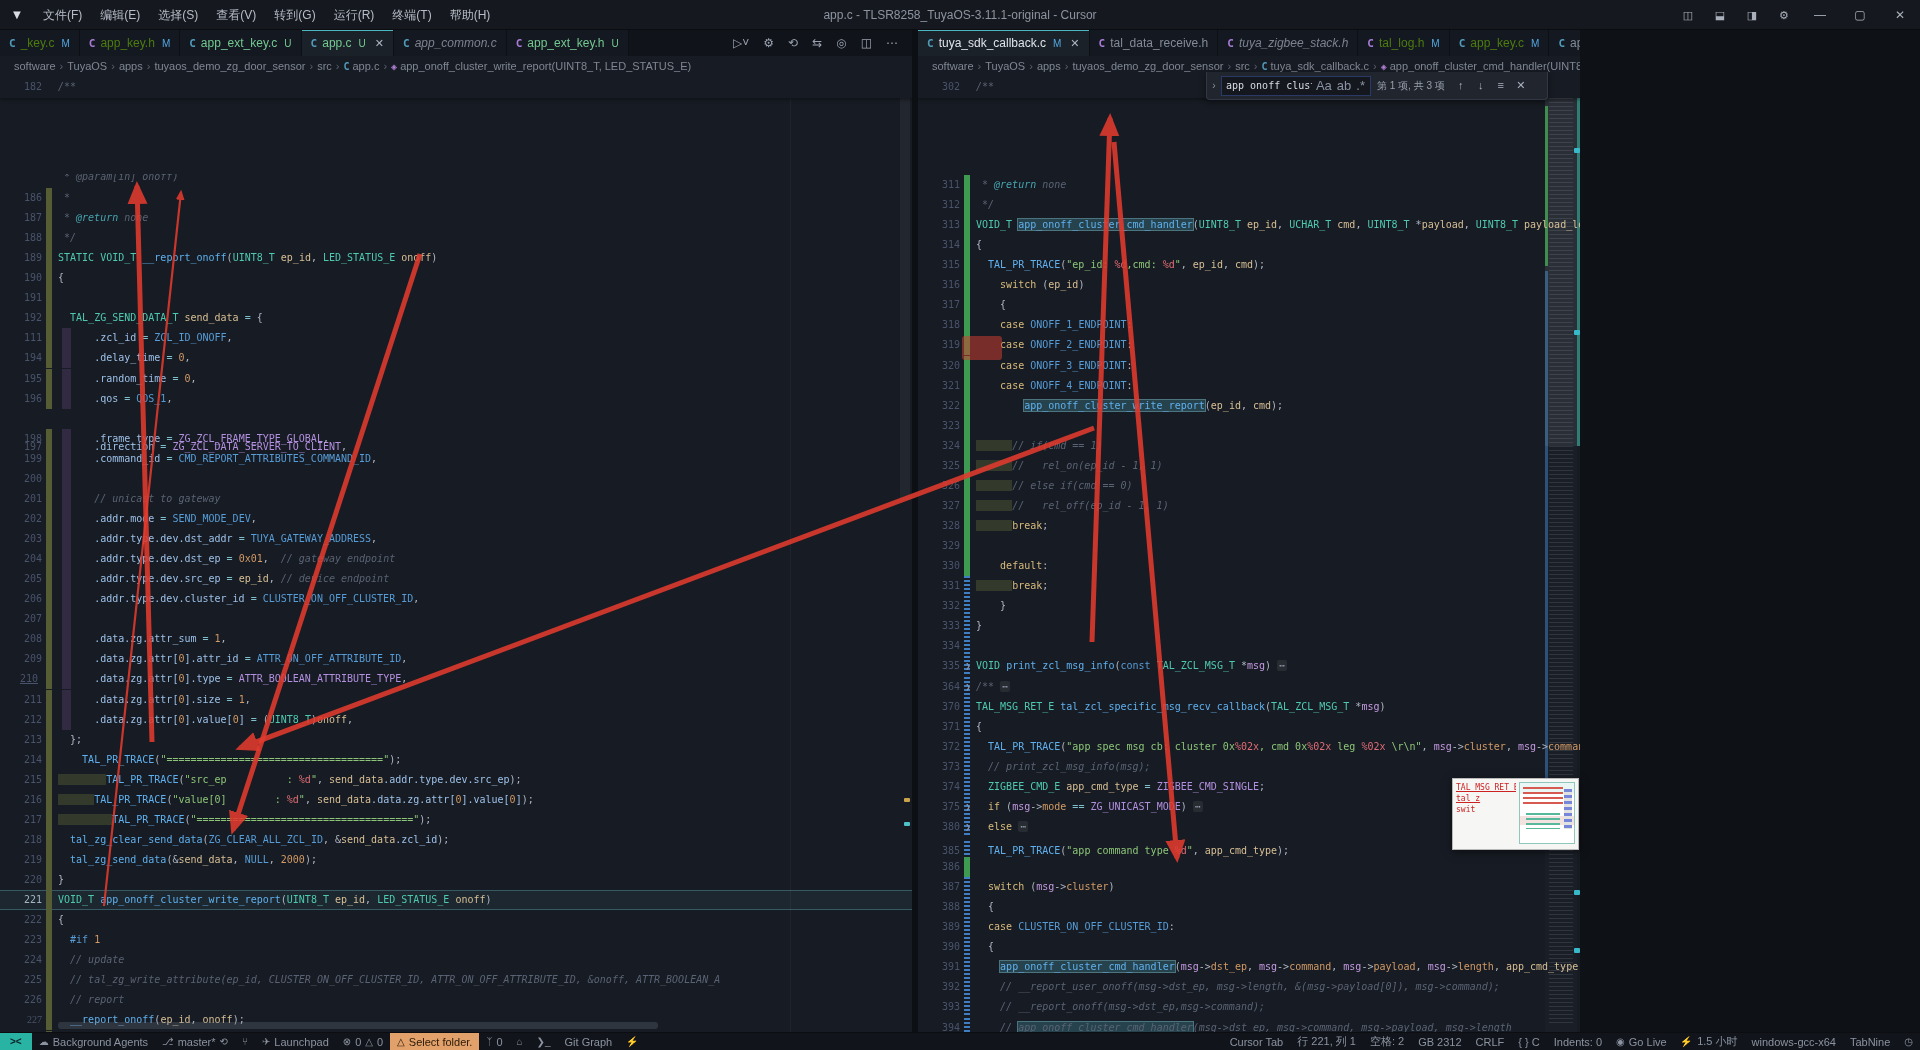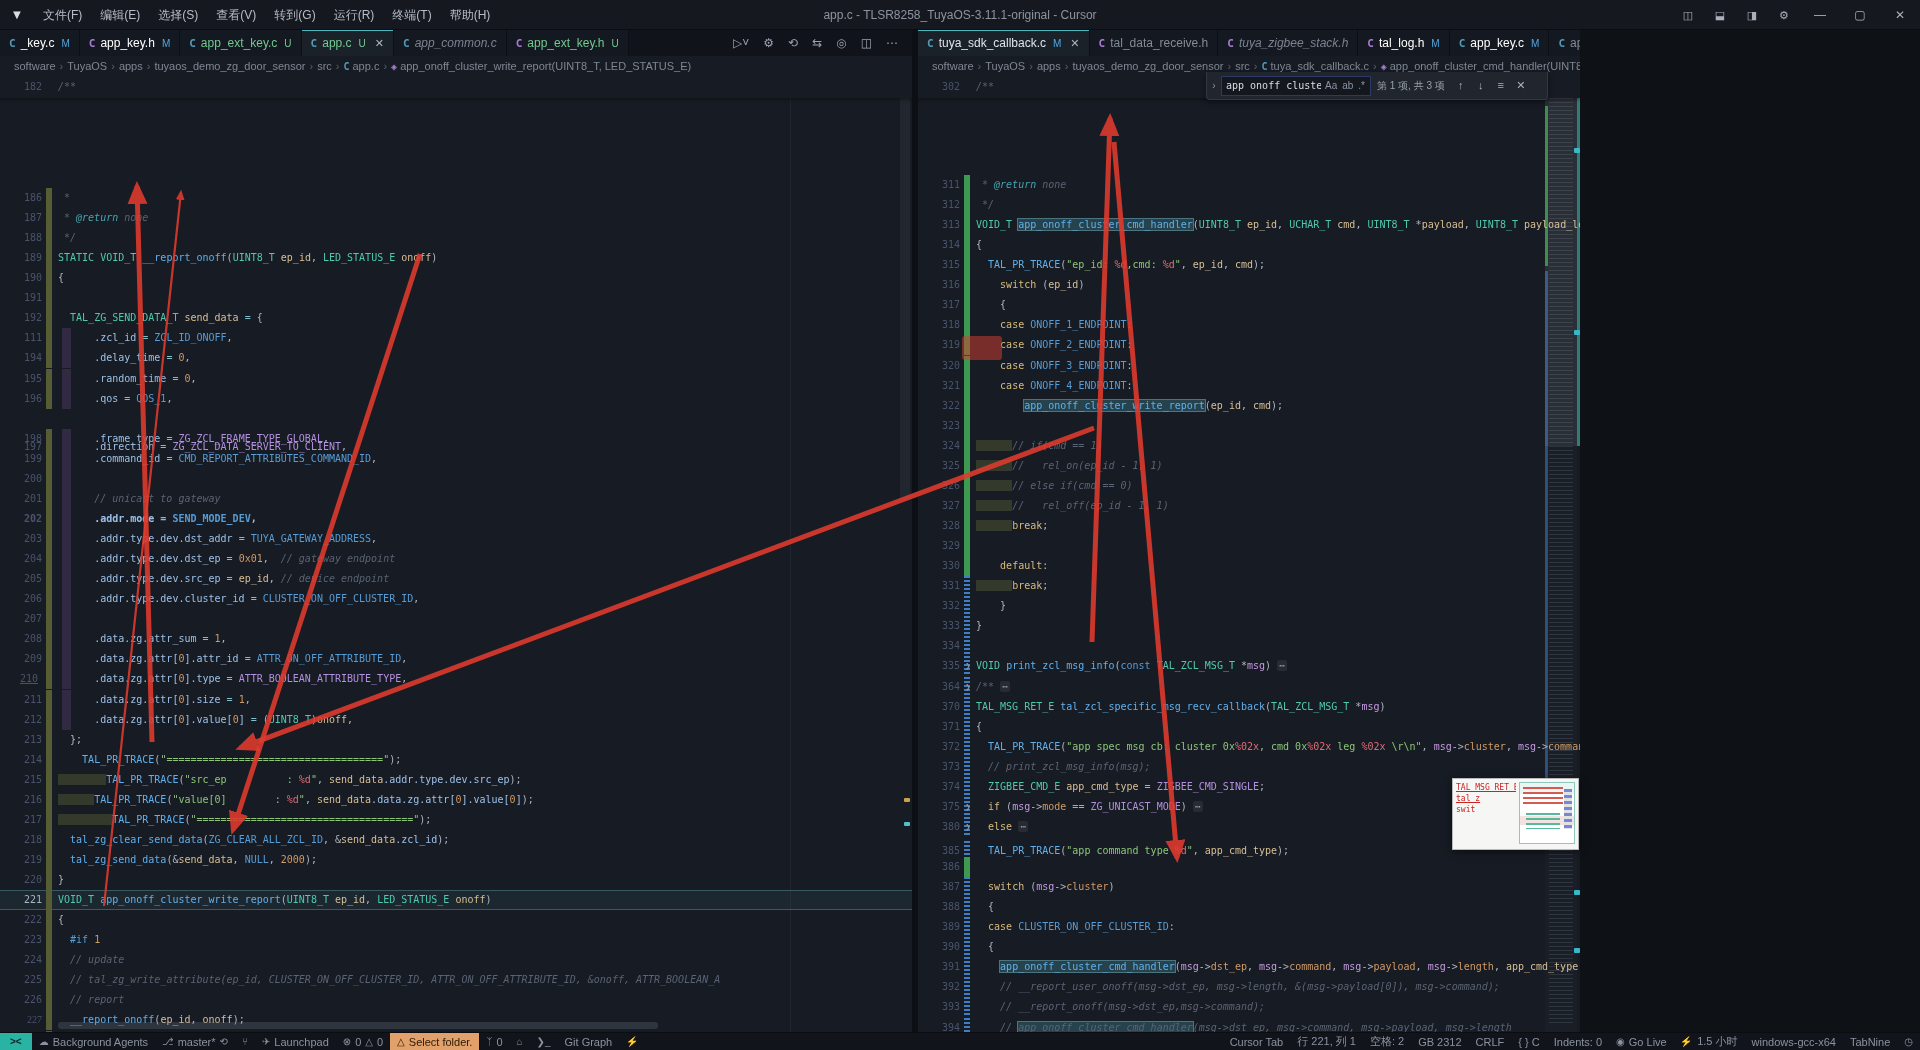--- a/index.html
+++ b/index.html
@@ -20,21 +20,21 @@
   
   .tabszone{position:absolute;top:30px;height:26px;background:#10131a;display:flex;align-items:stretch;overflow:hidden;}
   #tabs-left{left:0;width:912px;}
   #tabs-right{left:918px;width:662px;}
   .tab{display:flex;align-items:center;gap:5px;padding:0 9px;font-size:12px;color:#848b97;
     background:#141820;border-right:1px solid #0c0f14;white-space:nowrap;position:relative;flex:none;}
   .tab.active{background:#1b2129;color:#dfe4ec;}
   .tab.active::before{content:"";position:absolute;left:0;right:0;top:0;height:1px;background:#4bb8c1;}
   .tab .fic{font-weight:bold;font-size:11px;font-family:"DejaVu Sans Mono",monospace;}
   .fic.c-blue{color:#519aba}.fic.c-purple{color:#a77bd4}
-  .tab .lbl.green{color:#73c991}.tab .lbl.mod{color:#ffffff}.tab .lbl.preview{font-style:italic;color:#7c8390}
+  .tab .lbl.green{color:#73c991}.tab .lbl.mod{color:#4d7c0f}.tab .lbl.preview{font-style:italic;color:#7c8390}
   .tab .badge{font-size:10px;margin-left:2px;}
   .badge.U{color:#73c991}.badge.M{color:#53a7e0}
   .tab .closex{margin-left:4px;color:#aeb6c2;font-size:11px;}
   .tabactions{display:flex;align-items:center;gap:14px;margin-left:auto;padding:0 14px;color:#9aa2af;font-size:12px;}
   .tabactions .ticon{cursor:pointer;}
 
   
   .crumbs{position:absolute;top:56px;height:20px;display:flex;align-items:center;font-size:11px;
     color:#7f8793;background:#171b23;white-space:nowrap;overflow:hidden;}
   #crumbs-left{left:0;width:912px;padding-left:14px;}
@@ -85,21 +85,21 @@
   .mm-edge{position:absolute;right:0;width:3px;background:#2f7d74;}
 
   
   .findwidget{position:absolute;left:1206px;top:72px;width:342px;height:28px;background:#21262e;
     border:1px solid #323843;border-top:none;border-radius:0 0 4px 4px;display:flex;align-items:center;
     z-index:30;box-shadow:0 2px 6px rgba(0,0,0,.4);font-size:11px;color:#9aa2ae;}
   .fw-toggle{width:14px;text-align:center;color:#8a93a3;font-size:10px;}
   .fw-input{display:flex;align-items:center;background:#14171d;border:1px solid #2a3966;height:20px;
     padding:0 4px;width:150px;color:#d8dce4;font-size:11px;gap:3px;}
   .fw-input .val{flex:1;white-space:nowrap;overflow:hidden;font-family:"DejaVu Sans Mono",monospace;font-size:10px;}
-  .fw-opt{font-size:10px;color:#8a93a3;padding:0 1px;}
+  .fw-opt{font-size:13px;color:#8a93a3;padding:0 1px;}
   .fw-count{margin:0 6px;white-space:nowrap;font-size:10px;color:#98a0ad;}
   .fw-btn{width:20px;text-align:center;font-size:11px;color:#aab2bf;}
 
   
   .statusbar{position:absolute;left:0;top:1032px;width:1920px;height:18px;background:#11151b;
     display:flex;align-items:center;font-size:11px;color:#8b93a0;border-top:1px solid #0b0d11;}
   .sb-item{display:flex;align-items:center;gap:4px;padding:0 7px;height:18px;white-space:nowrap;}
   .sb-item .si{font-size:10px;}
   .sb-remote{background:#29b3a2;color:#0d232a;font-weight:bold;padding:0 10px;font-size:10px;}
   .sb-warnbox{background:#e2a06a;color:#2a1a08;}
@@ -251,20 +251,23 @@
       <span class="crumb-sep">›</span>
       <span class="crumb"><span>src</span></span>
       <span class="crumb-sep">›</span>
       <span class="crumb"><span class="cic blue">C</span><span>tuya_sdk_callback.c</span></span>
       <span class="crumb-sep">›</span>
       <span class="crumb"><span class="cic sym">◈</span><span>app_onoff_cluster_cmd_handler(UINT8_T, UCHAR_T, UINT8_T *, U</span></span>
     </div>
 
   <div class="pane" id="pane-left">
     <div class="ruler-line" style="left:790px"></div>
+  <div class="crow sliver" style="top: 98px; height: 13px;">
+        <span class="code" style="top: -7px;"><span class="tk-cm"> * @param[in] onoff)</span></span>
+      </div>
       <div class="crow" style="top: 112px;">
         <span class="ln" style="left: 8px;">186</span>
         <div class="gitbar g-m" style="left: 46px;"></div>
         <span class="code"><span class="tk-cm"> *</span></span>
       </div>
       <div class="crow" style="top: 132.06px;">
         <span class="ln" style="left: 8px;">187</span>
         <div class="gitbar g-m" style="left: 46px;"></div>
         <span class="code"><span class="tk-cm"> * </span><span class="tk-dc">@return</span><span class="tk-cm"> none</span></span>
       </div>
@@ -340,21 +343,21 @@
         <div class="gitbar g-m" style="left: 46px;"></div>
         <div class="b2" style="left: 62px;"></div>
         <span class="code"></span>
       </div>
       <div class="crow" style="top: 412.9px;">
         <span class="ln" style="left: 8px;">201</span>
         <div class="gitbar g-m" style="left: 46px;"></div>
         <div class="b2" style="left: 62px;"></div>
         <span class="code"><span class="tk-pl">      </span><span class="tk-cm">// unicast to gateway</span></span>
       </div>
-      <div class="crow" style="top: 432.96px; font-weight: bold;">
+      <div class="crow" style="top: 432.96px;">
         <span class="ln" style="left: 8px;">202</span>
         <div class="gitbar g-m" style="left: 46px;"></div>
         <div class="b2" style="left: 62px;"></div>
         <span class="code"><span class="tk-pl">      </span><span class="tk-fl">.addr.mode</span><span class="tk-eq"> = </span><span class="tk-mc">SEND_MODE_DEV</span><span class="tk-pl">,</span></span>
       </div>
       <div class="crow" style="top: 453.02px;">
         <span class="ln" style="left: 8px;">203</span>
         <div class="gitbar g-m" style="left: 46px;"></div>
         <div class="b2" style="left: 62px;"></div>
         <span class="code"><span class="tk-pl">      </span><span class="tk-fl">.addr.type.dev.dst_addr</span><span class="tk-eq"> = </span><span class="tk-mc">TUYA_GATEWAY_ADDRESS</span><span class="tk-pl">,</span></span>

